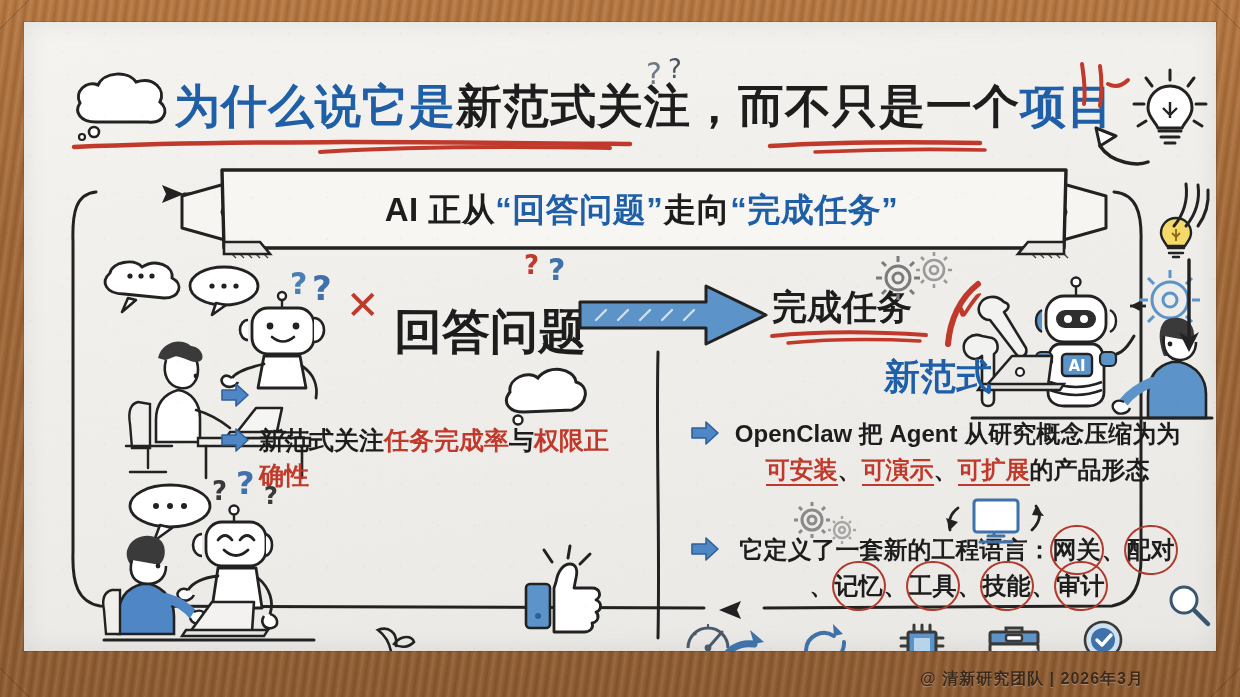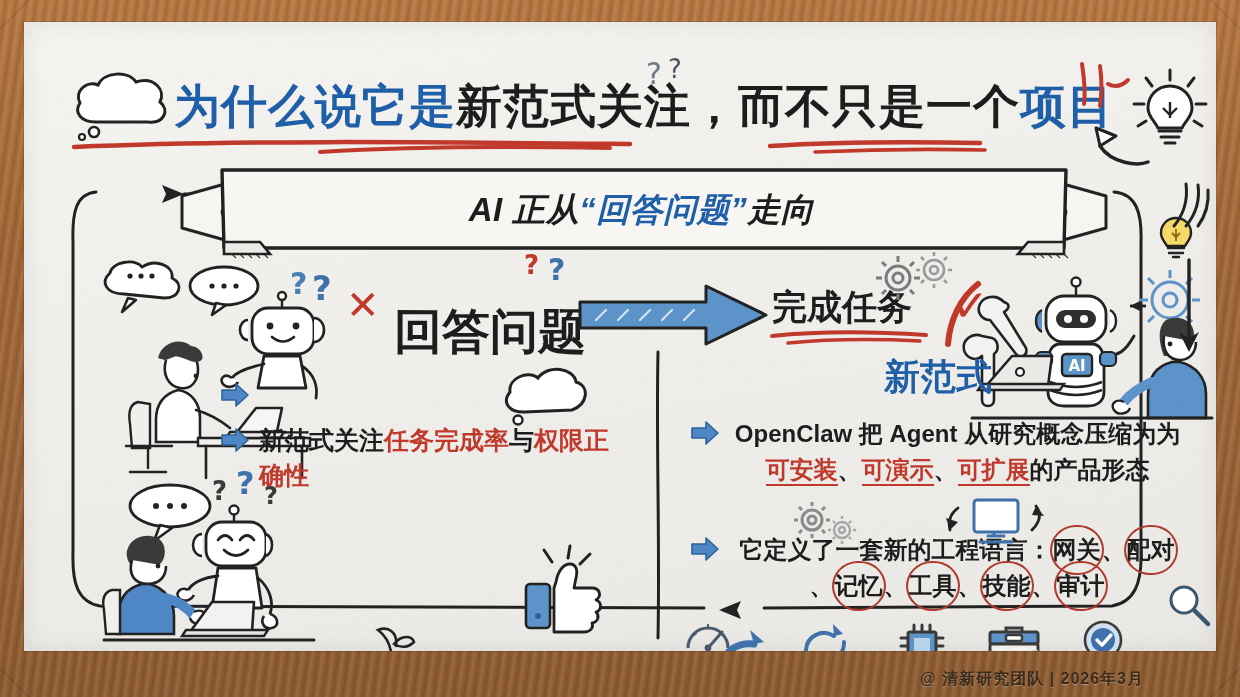--- a/index.html
+++ b/index.html
@@ -171,24 +171,25 @@
       <path d="M8,32 L58,18 L48,48 L58,78 L8,64 Z" fill="#f6f5f2" stroke="#222" stroke-width="3" stroke-linejoin="round"></path>
       <path d="M932,32 L882,18 L892,48 L882,78 L932,64 Z" fill="#f6f5f2" stroke="#222" stroke-width="3" stroke-linejoin="round"></path>
       <path d="M48,6 L892,6 L890,84 L50,84 Z" fill="#f7f6f3" stroke="#222" stroke-width="3.4" stroke-linejoin="round"></path>
       <g stroke="#444" stroke-width="1.4">
         <path d="M52,84 l10,10 M60,84 l10,10 M68,84 l10,10 M76,84 l10,10 M84,84 l10,10"></path>
         <path d="M852,84 l10,10 M860,84 l10,10 M868,84 l10,10 M876,84 l10,10 M884,84 l10,10"></path>
       </g>
       <path d="M50,90 L96,90 L86,78 L50,78 Z" fill="#eceae6" stroke="#222" stroke-width="2.6"></path>
       <path d="M890,90 L844,90 L854,78 L890,78 Z" fill="#eceae6" stroke="#222" stroke-width="2.6"></path>
     </svg>
-    <div id="banner-text" style="left:195px;top:142px;position:absolute;font-style:italic;">
+    <div id="banner-text" style="left:195px;top:142px;position:absolute;">
       <span class="ink">AI 正从</span>
         <span class="blue">“回答问题”</span>
         <span class="ink">走向</span>
+        <span class="blue">“完成任务”</span>
     </div>
 
     <svg class="art" style="left:62px;top:238px;" width="300" height="200" viewBox="0 0 300 200">
 
       <path d="M38,34 C20,34 14,22 24,13 C26,2 48,-2 56,7 C70,-2 88,6 86,18 C98,24 94,38 78,38 Z" fill="#fff" stroke="#222" stroke-width="2.8"></path>
       <circle cx="44" cy="16" r="2.6" fill="#222"></circle>
         <circle cx="55" cy="16" r="2.6" fill="#222"></circle>
         <circle cx="66" cy="16" r="2.6" fill="#222"></circle>
       <path d="M42,38 l-6,14 l14,-12 z" fill="#fff" stroke="#222" stroke-width="2.6" stroke-linejoin="round"></path>
 

